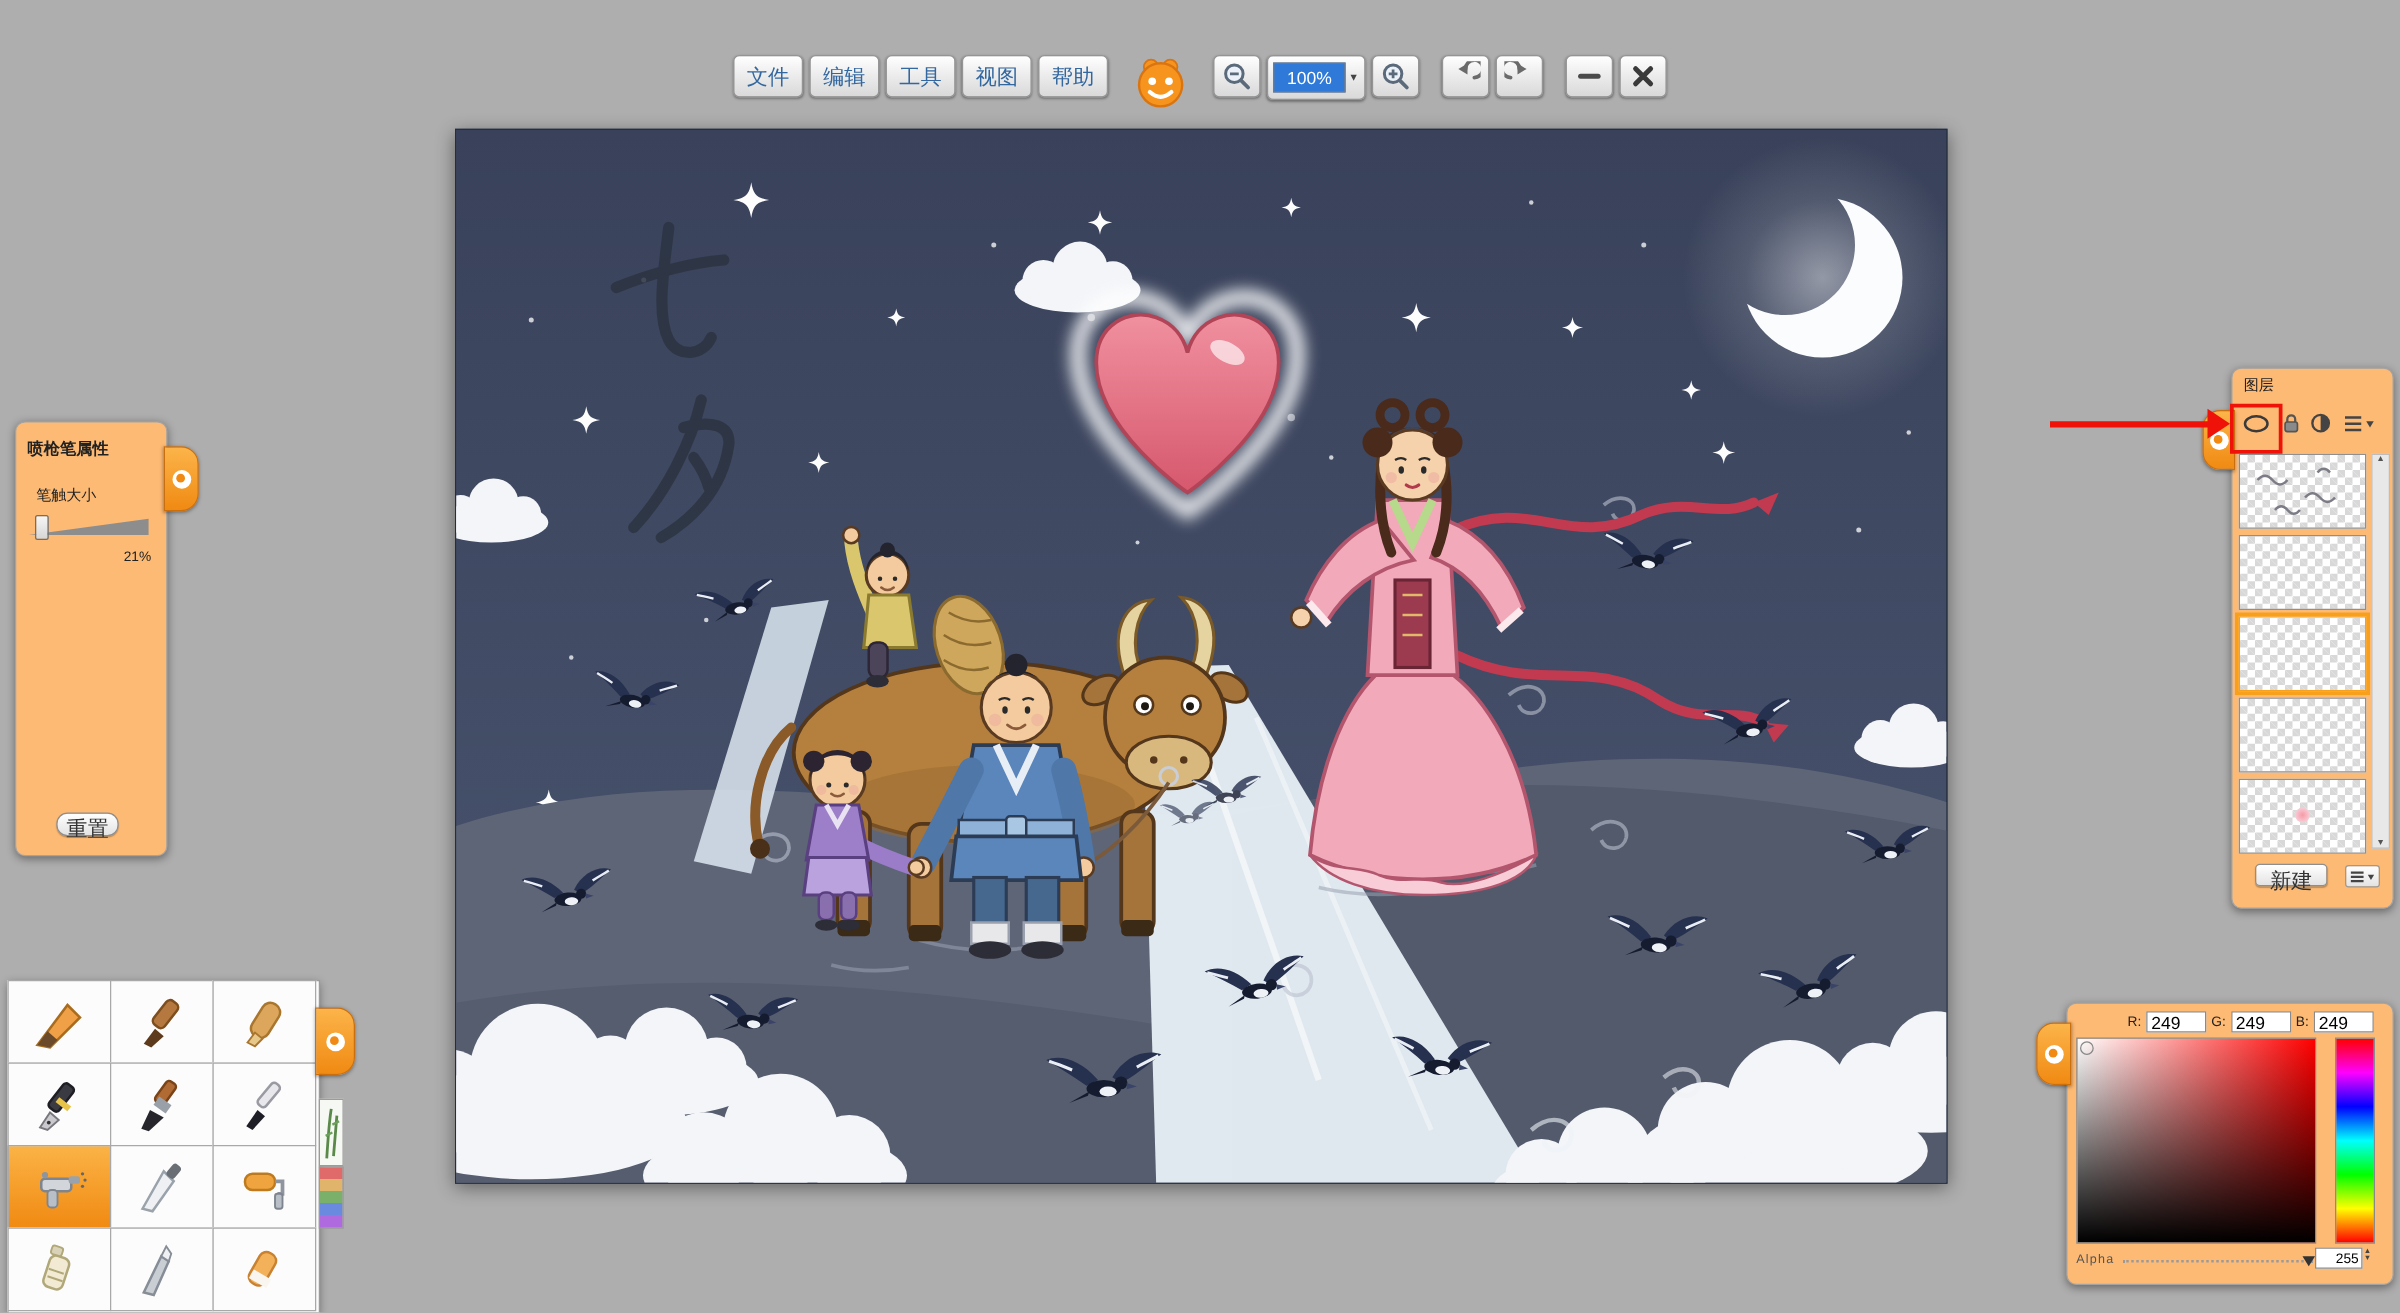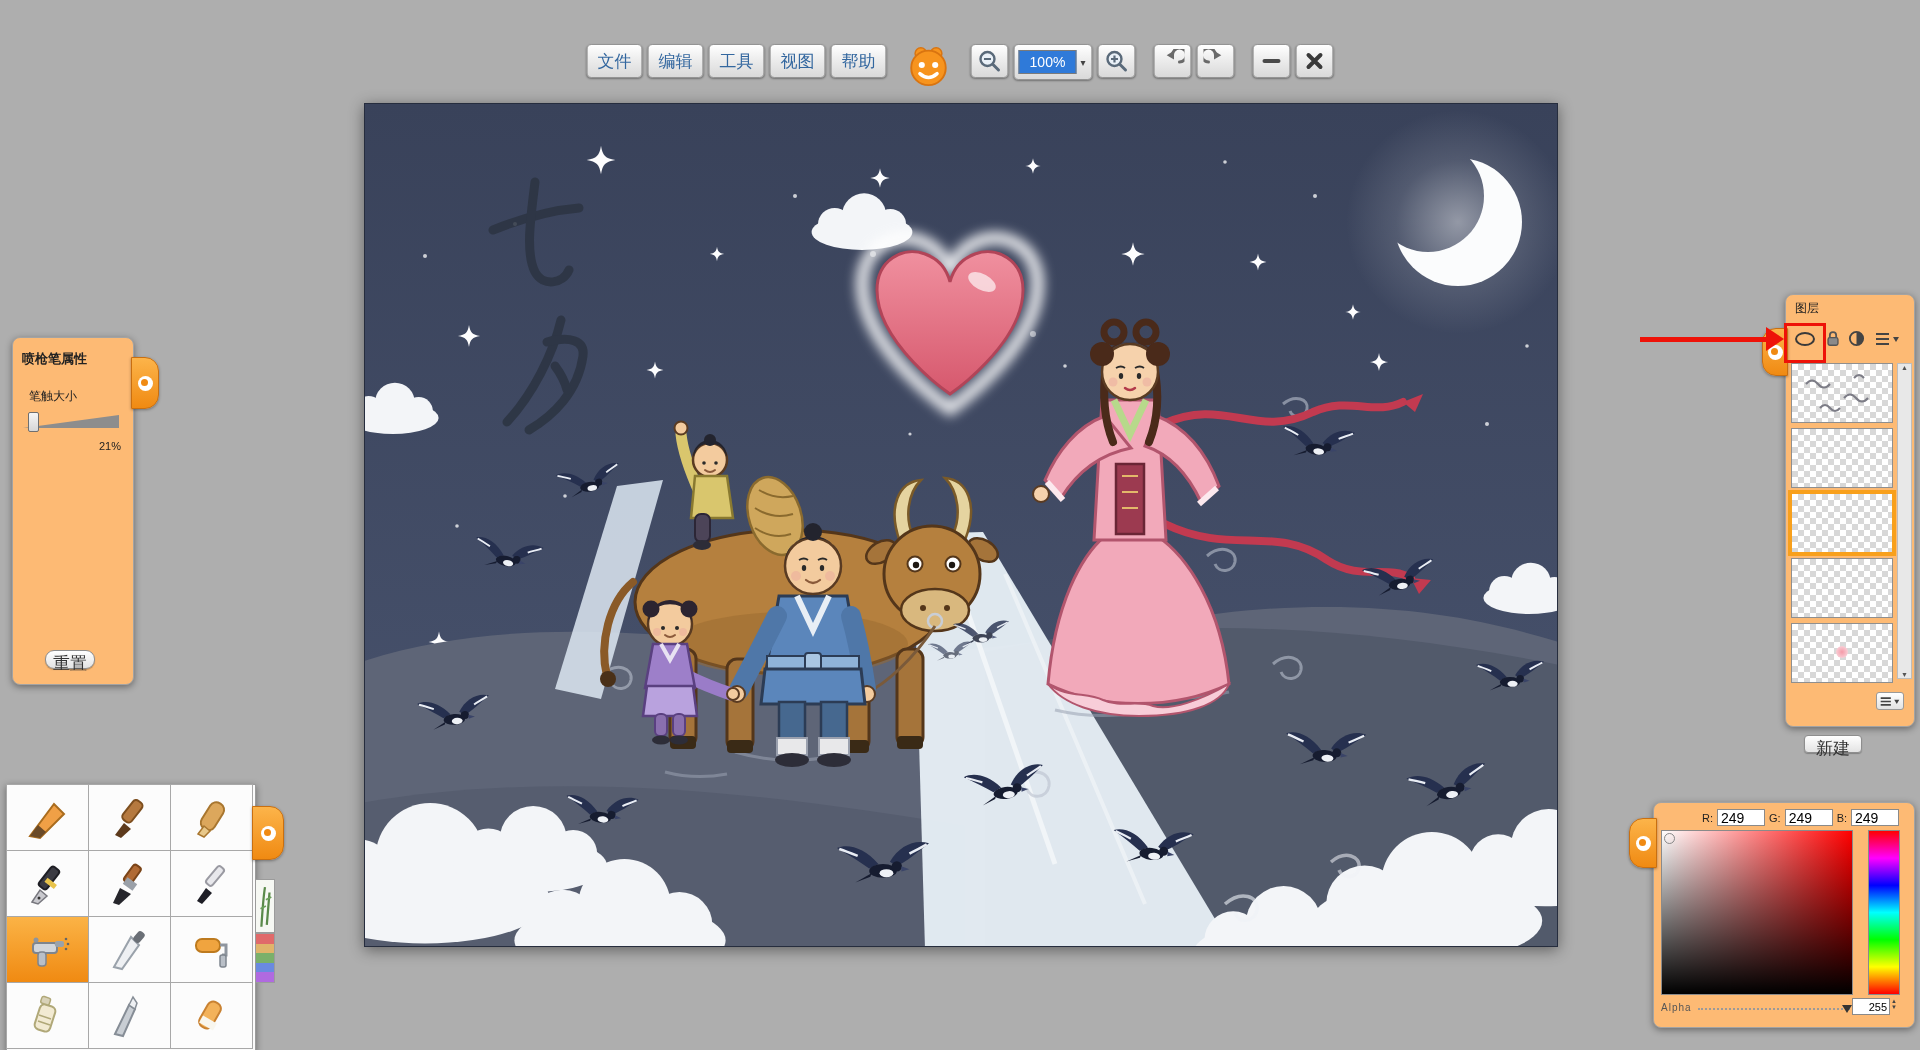--- a/index.html
+++ b/index.html
@@ -68,21 +68,21 @@
   .ly-thumb.selected{outline:3px solid #f8a01c;border-color:#f8a01c;}
   .checker{background-color:#fff;background-image:
       linear-gradient(45deg,#d8d8d8 25%,transparent 25%,transparent 75%,#d8d8d8 75%),
       linear-gradient(45deg,#d8d8d8 25%,transparent 25%,transparent 75%,#d8d8d8 75%);
       background-size:12px 12px;background-position:0 0,6px 6px;}
   .pink-dot{position:absolute;left:44px;top:22px;width:12px;height:12px;border-radius:50%;
             background:radial-gradient(#f59aa8,#f9cdd5 70%,transparent 75%);}
   .ly-scroll{position:absolute;left:111px;top:68px;width:13px;height:314px;background:#e8e8e8;border:1px solid #bdbdbd;
              display:flex;flex-direction:column;justify-content:space-between;align-items:center;font-size:7px;color:#555;cursor:pointer;}
   .ly-footer{position:absolute;left:0;top:396px;width:100%;}
-  .ly-new{position:absolute;left:18px;top:0;width:58px;height:18px;margin-top:44px;}
+  .ly-new{position:absolute;left:18px;top:0;width:58px;height:18px;}
   .ly-menu-btn{position:absolute;left:90px;top:1px;width:26px;height:16px;border:1px solid #9a9a9a;border-radius:3px;
                background:linear-gradient(#fff,#e3e3e3);display:flex;align-items:center;justify-content:center;cursor:pointer;}
 
   
   .red-box{position:absolute;left:1784px;top:323px;width:36px;height:34px;border:3px solid #ee1208;z-index:30;}
   .red-arrow-line{position:absolute;left:1640px;top:337px;width:132px;height:5px;background:#ee1208;z-index:30;}
   .red-arrow-head{position:absolute;left:1766px;top:327px;width:0;height:0;z-index:30;
                   border-top:12px solid transparent;border-bottom:12px solid transparent;border-left:18px solid #ee1208;}
 
   

